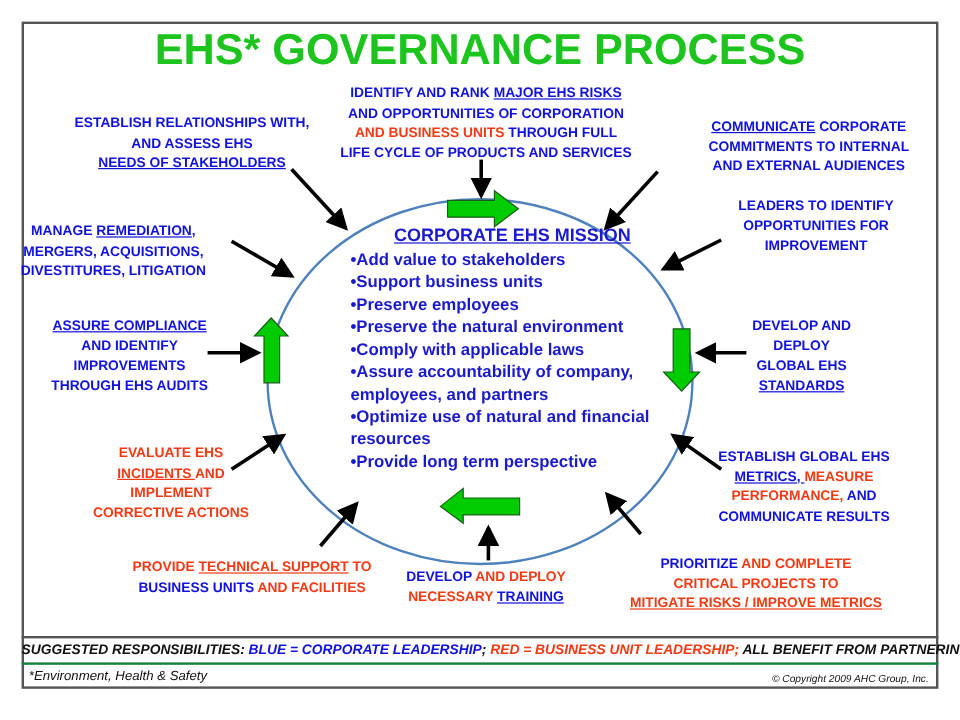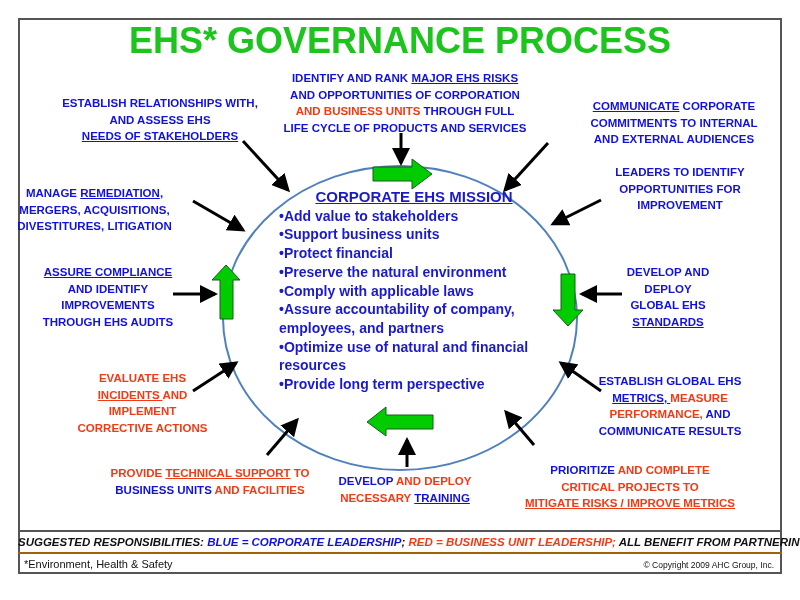--- a/index.html
+++ b/index.html
@@ -5,25 +5,25 @@
   html, body { margin: 0; padding: 0; background: #ffffff; }
   body { width: 800px; height: 600px; position: relative; overflow: hidden; font-family: "DejaVu Sans", sans-serif; }
   .frame { position: absolute; left: 18px; top: 18px; width: 764px; height: 556px; border: 2px solid #555; box-sizing: border-box; background: #fff; }
   .title { position: absolute; left: 0; width: 100%; top: 4px; text-align: center; font-size: 36px; font-weight: bold; color: #1ec41e; letter-spacing: 0px; font-family: "Liberation Sans", sans-serif; }
   .lbl { position: absolute; text-align: center; font-family: "Liberation Sans", sans-serif; font-weight: bold; font-size: 11.5px; line-height: 16.5px; color: #1111dd; white-space: nowrap; }
   .lbl .line { display: block; }
   .b { color: #1111dd; }
   .r { color: #f23a14; }
   .u { text-decoration: underline; }
   svg.diag { position: absolute; left: 0; top: 0; }
-  .mission { position: absolute; left: 279px; top: 188px; width: 260px; font-family: "Liberation Sans", sans-serif; font-weight: bold; font-size: 14px; line-height: 18.7px; color: #1a1acc; }
+  .mission { position: absolute; left: 292px; top: 188px; width: 260px; font-family: "Liberation Sans", sans-serif; font-weight: bold; font-size: 14px; line-height: 18.7px; color: #1a1acc; }
   .mission .mtitle { display: block; text-align: center; text-decoration: underline; font-size: 15px; margin-left: 10px; }
   .mission .item { display: block; white-space: nowrap; }
   .legend-bar { position: absolute; left: 18px; top: 530px; width: 764px; height: 22px; border-top: 2px solid #555; box-sizing: border-box; text-align: center; font-family: "Liberation Sans", sans-serif; font-weight: bold; font-style: italic; font-size: 11.5px; line-height: 20px; color: #111; white-space: nowrap; }
-  .foot-bar { position: absolute; left: 18px; top: 552px; width: 764px; height: 22px; border-top: 2px solid #a16207; box-sizing: border-box; font-family: "Liberation Sans", sans-serif; font-size: 11px; line-height: 20px; color: #111; }
+  .foot-bar { position: absolute; left: 18px; top: 552px; width: 764px; height: 22px; border-top: 2px solid #15803d; box-sizing: border-box; font-family: "Liberation Sans", sans-serif; font-size: 11px; line-height: 20px; color: #111; font-style: italic; }
   .foot-left { position: absolute; left: 6px; top: 0; }
   .foot-right { position: absolute; right: 8px; top: 1px; font-size: 8.5px; }
 </style>
 </head>
 <body>
 
 <div class="frame"></div>
 
 <div class="title" style="top:20px;">EHS* GOVERNANCE PROCESS</div>
 
@@ -60,21 +60,21 @@
     <path d="M433,415 L386,415 L386,407 L367,422 L386,436 L386,429 L433,429 Z"></path>
 
     <path d="M220,319 L233,319 L233,280 L240,280 L226,265 L212,280 L220,280 Z"></path>
   </g>
 </svg>
 
 <div class="mission">
   <span class="mtitle">CORPORATE EHS MISSION</span>
   <span class="item">•Add value to stakeholders</span>
   <span class="item">•Support business units</span>
-  <span class="item">•Protect financial</span>
+  <span class="item">•Preserve employees</span>
   <span class="item">•Preserve the natural environment</span>
   <span class="item">•Comply with applicable laws</span>
   <span class="item">•Assure accountability of company,</span>
   <span class="item">employees, and partners</span>
   <span class="item">•Optimize use of natural and financial</span>
   <span class="item">resources</span>
   <span class="item">•Provide long term perspective</span>
 </div>
 
 <div class="lbl" style="left:60px; top:95px; width:200px;">

